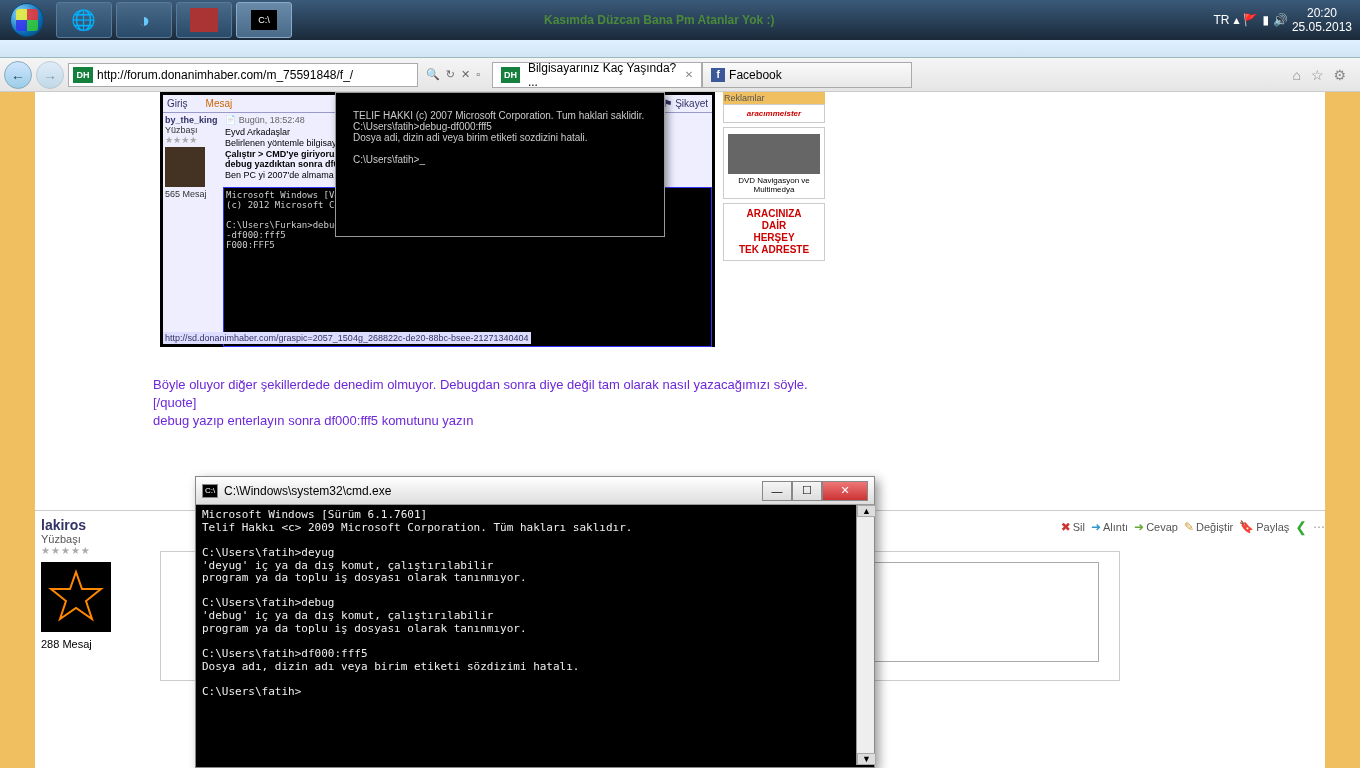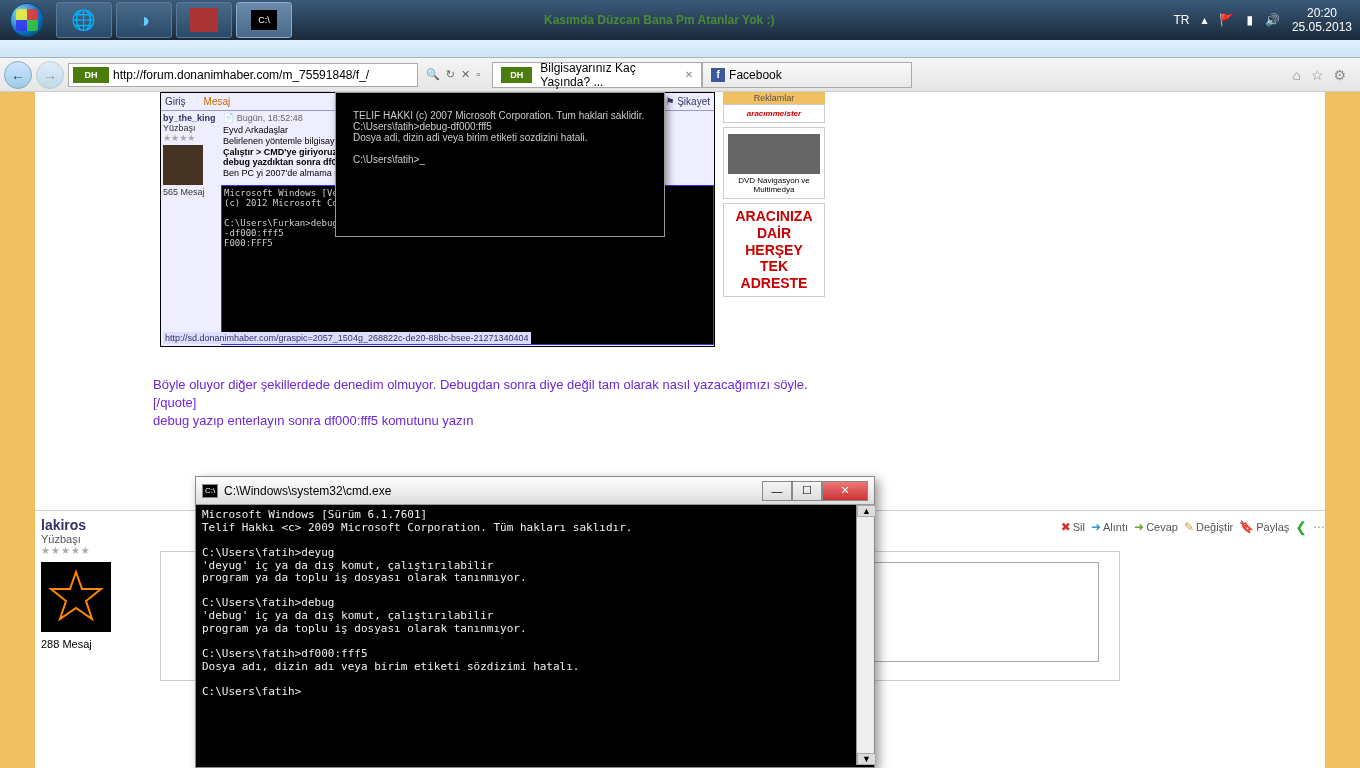--- a/index.html
+++ b/index.html
@@ -5,56 +5,56 @@
 *{margin:0;padding:0;box-sizing:border-box;font-family:"Segoe UI",Tahoma,Arial,sans-serif}
 body{width:1360px;height:768px;overflow:hidden;background:#fff}
 .taskbar{height:40px;background:linear-gradient(to bottom,#3a5a7a 0%,#1a2a3a 100%);display:flex;align-items:center;position:relative}
 .start-orb{width:54px;height:40px;display:flex;align-items:center;justify-content:center}
 .orb{width:34px;height:34px;border-radius:50%;background:radial-gradient(circle at 30% 30%,#8fd8ff,#0a6db8 60%,#053a5f);border:1px solid #0a4a7a;display:flex;align-items:center;justify-content:center;position:relative}
 .orb::before{content:"";position:absolute;width:22px;height:22px;background:conic-gradient(from 0deg,#e33 0 90deg,#3c3 90deg 180deg,#33e 180deg 270deg,#ee3 270deg 360deg);border-radius:3px;opacity:.85}
 .task-item{width:56px;height:36px;margin:2px;border:1px solid #5a7a9a;border-radius:3px;display:flex;align-items:center;justify-content:center;background:linear-gradient(to bottom,#4a6a8a,#2a4a6a)}
 .task-item.active{background:linear-gradient(to bottom,#6a8aaa,#4a6a8a);border-color:#8aaaca}
 .task-icon{width:32px;height:28px;display:flex;align-items:center;justify-content:center;font-size:20px}
 .game-title{position:absolute;left:40%;color:#4a8a3a;font-size:12px;font-weight:bold}
-.tray{margin-left:auto;display:flex;align-items:center;gap:12px;padding-right:8px;color:#fff}
+.tray{margin-left:auto;display:flex;align-items:center;gap:4px;padding-right:8px;color:#fff}
 .tray-icon{font-size:12px}
 .clock{text-align:center;font-size:12px;line-height:1.2}
 .browser-chrome{height:18px;background:linear-gradient(to bottom,#dff1ff,#cfe5f5);border-bottom:1px solid #9bb}
 .nav-bar{height:34px;background:linear-gradient(to bottom,#f5f5f5,#e5e5e5);display:flex;align-items:center;padding:0 4px;gap:4px;border-bottom:1px solid #ccc}
 .nav-btn{width:28px;height:28px;border-radius:50%;border:1px solid #8ab;background:linear-gradient(to bottom,#cfe5ff,#9bcde8);display:flex;align-items:center;justify-content:center;font-size:14px;color:#246}
 .nav-btn.fwd{opacity:.5}
 .url-bar{display:flex;align-items:center;border:1px solid #aaa;background:#fff;height:24px;width:350px;padding:0 4px;font-size:12px}
-.url-logo{width:36px;height:16px;background:#4d7c0f;color:#fff;font-size:9px;font-weight:bold;display:flex;align-items:center;justify-content:center;margin-right:4px}
+.url-logo{width:20px;height:16px;background:#15803d;color:#fff;font-size:9px;font-weight:bold;display:flex;align-items:center;justify-content:center;margin-right:4px}
 .url-icons{display:flex;gap:6px;font-size:11px;color:#666;padding:0 4px}
 .tabs{display:flex;gap:0;margin-left:4px}
 .tab{border:1px solid #aaa;background:linear-gradient(to bottom,#fafafa,#e8e8e8);height:26px;padding:0 8px;display:flex;align-items:center;font-size:12px;gap:4px;width:210px}
 .tab.active{background:#fff}
 .tab-close{color:#888;font-size:10px}
 .fb-icon{width:14px;height:14px;background:#3b5998;color:#fff;font-weight:bold;display:flex;align-items:center;justify-content:center;font-size:10px}
 .nav-right{margin-left:auto;display:flex;gap:10px;color:#888;font-size:14px;padding-right:10px}
 .page{height:676px;overflow:hidden;position:relative;background:#fff}
 .lcol{position:absolute;left:0;top:0;width:35px;height:100%;background:#f0c060}
 .rcol{position:absolute;right:0;top:0;width:35px;height:100%;background:#f0c060}
 .forum-area{position:absolute;left:35px;top:0;right:35px;height:100%;background:#fff}
-.first-post{position:absolute;left:125px;top:0;width:555px;height:255px;background:#eef;border:1px solid #000000}
+.first-post{position:absolute;left:125px;top:0;width:555px;height:255px;background:#eef;border:3px solid #000000}
 .fp-head{height:18px;border-bottom:1px solid #99c;display:flex;font-size:10px;color:#336;padding:0 4px;align-items:center}
 .fp-head a{color:#336;margin-right:18px}
 .fp-body{display:flex;height:236px}
 .fp-side{width:60px;padding:2px;font-size:9px;color:#333}
 .fp-side .u{color:#336;font-weight:bold}
 .fp-side .av{width:40px;height:40px;background:#432;margin:2px 0}
 .fp-main{flex:1;font-size:9px;padding:2px;position:relative}
 .fp-date{font-size:9px;color:#666}
 .fp-text{font-size:9px;line-height:1.2;margin-top:2px}
 .embed-cmd{position:absolute;left:0;top:74px;width:100%;height:160px;background:#000;border:1px solid #33f}
 .embed-cmd-txt{font-family:Consolas,monospace;font-size:9px;color:#ccc;padding:2px}
 .sidebar-ad{position:absolute;left:688px;top:0;width:102px;height:255px;background:#fff}
-.ad-head{background:#f0c060;font-size:9px;text-align:center;padding:1px;color:#555}
+.ad-head{background:#f0c060;font-size:9px;text-align:left;padding:1px;color:#555}
 .ad-box{border:1px solid #ccc;padding:4px;font-size:8px;text-align:center;margin-bottom:4px}
-.ad-red{color:#c00;font-weight:bold;line-height:1.2;font-size:14px}
+.ad-red{color:#c00;font-weight:bold;line-height:1.2;font-size:10px}
 .ad-img{height:40px;background:#666;margin:2px 0}
 .floating-cmd1{position:absolute;left:300px;top:0;width:330px;height:145px;border:1px solid #999;background:#000;box-shadow:3px 3px 8px rgba(0,0,0,.4)}
 .cmd-content{font-family:Consolas,"Lucida Console",monospace;font-size:10px;color:#ccc;padding:17px;white-space:pre}
 .reply-text{position:absolute;left:118px;top:284px;font-size:13px;color:#6d28d9;line-height:1.4}
 .post2{position:absolute;left:0;top:418px;width:100%;border-top:1px solid #ccc}
 .post2-side{position:absolute;left:0;top:0;width:110px;padding:6px;font-size:11px}
 .post2-side .name{color:#336;font-weight:bold;font-size:14px}
 .post2-side .rank{color:#555;font-size:11px}
 .post2-side .stars{color:#aaa;font-size:10px;letter-spacing:1px}
 .post2-side .av2{width:70px;height:70px;background:#000;margin:6px 0;display:flex;align-items:center;justify-content:center}

